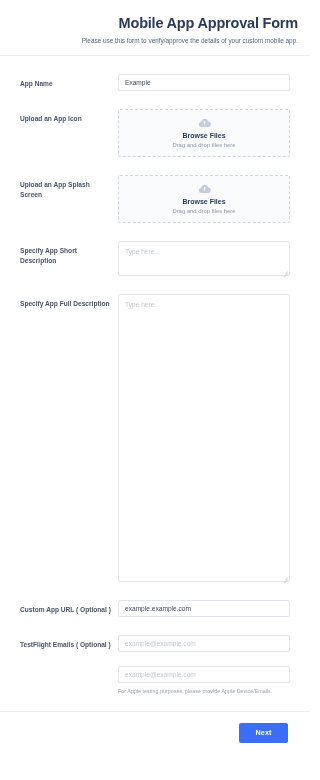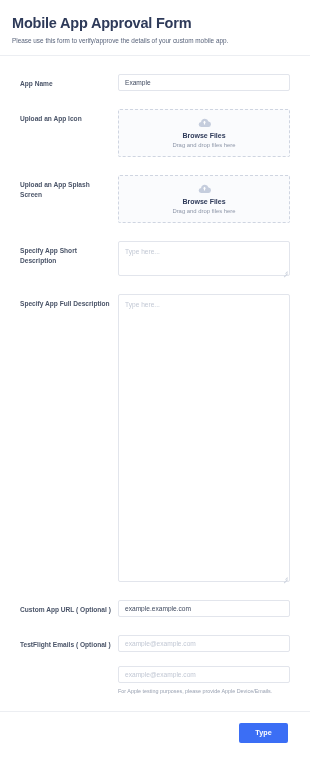--- a/index.html
+++ b/index.html
@@ -17,21 +17,21 @@
     position: relative;
     width: 310px;
     height: 780px;
     background: #ffffff;
     overflow: hidden;
   }
 
   
   .header {
     padding: 14px 12px 10px 12px;
-    text-align: left;
+    text-align: right;
   }
   .form-title {
     margin: 0;
     font-size: 14.5px;
     font-weight: bold;
     color: #2e3a59;
     letter-spacing: -0.2px;
     line-height: 1.25;
   }
   .form-subtitle {
@@ -286,16 +286,16 @@
       <div class="field">
         <input class="text-input" type="text" placeholder="example@example.com" style="">
         <div class="help-text">For Apple testing purposes, please provide Apple Device/Emails.</div>
       </div>
     </div>
 
   </div>
 
   <div class="footer-divider"></div>
   <div class="footer">
-    <button class="next-button">Type</button>
+    <button class="next-button">Next</button>
   </div>
 
 </div>
 
 </body></html>

